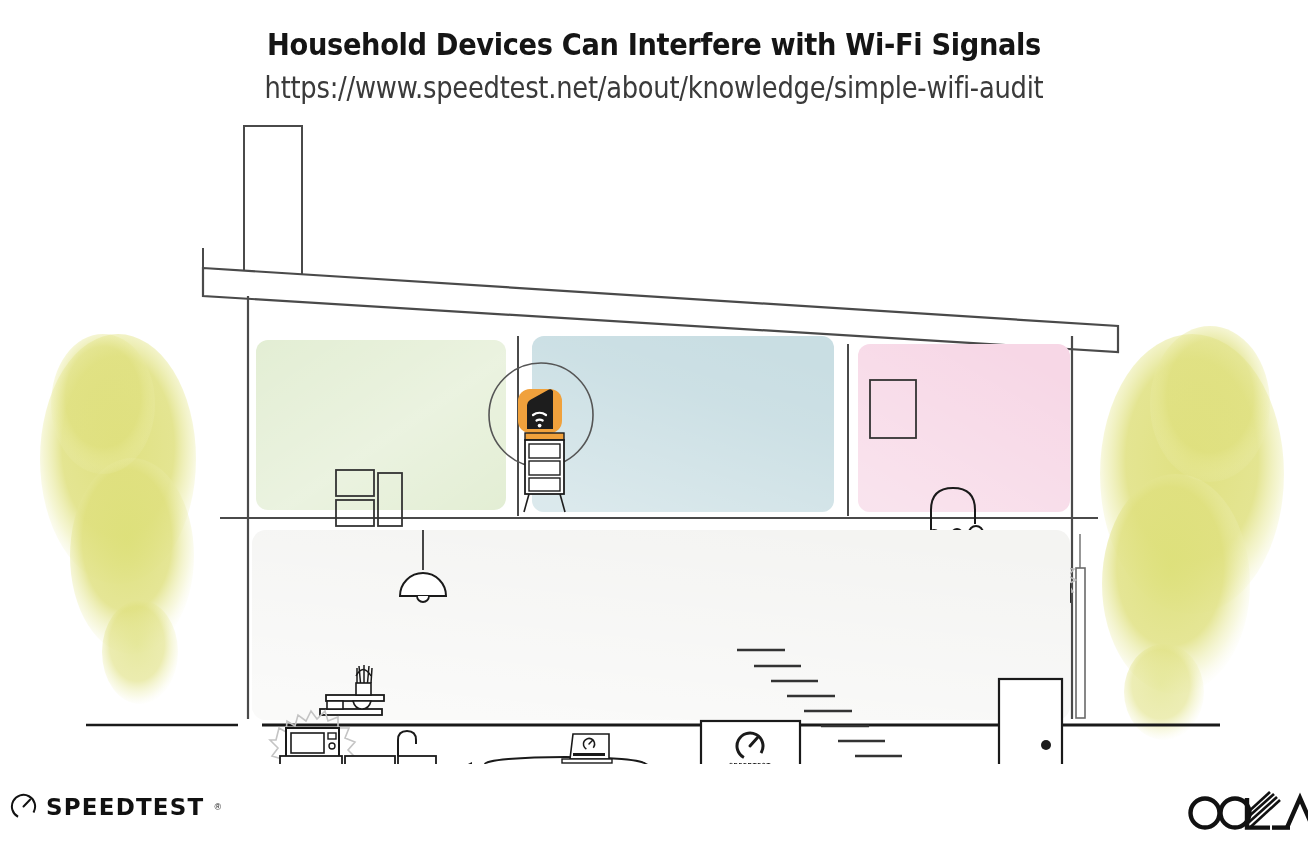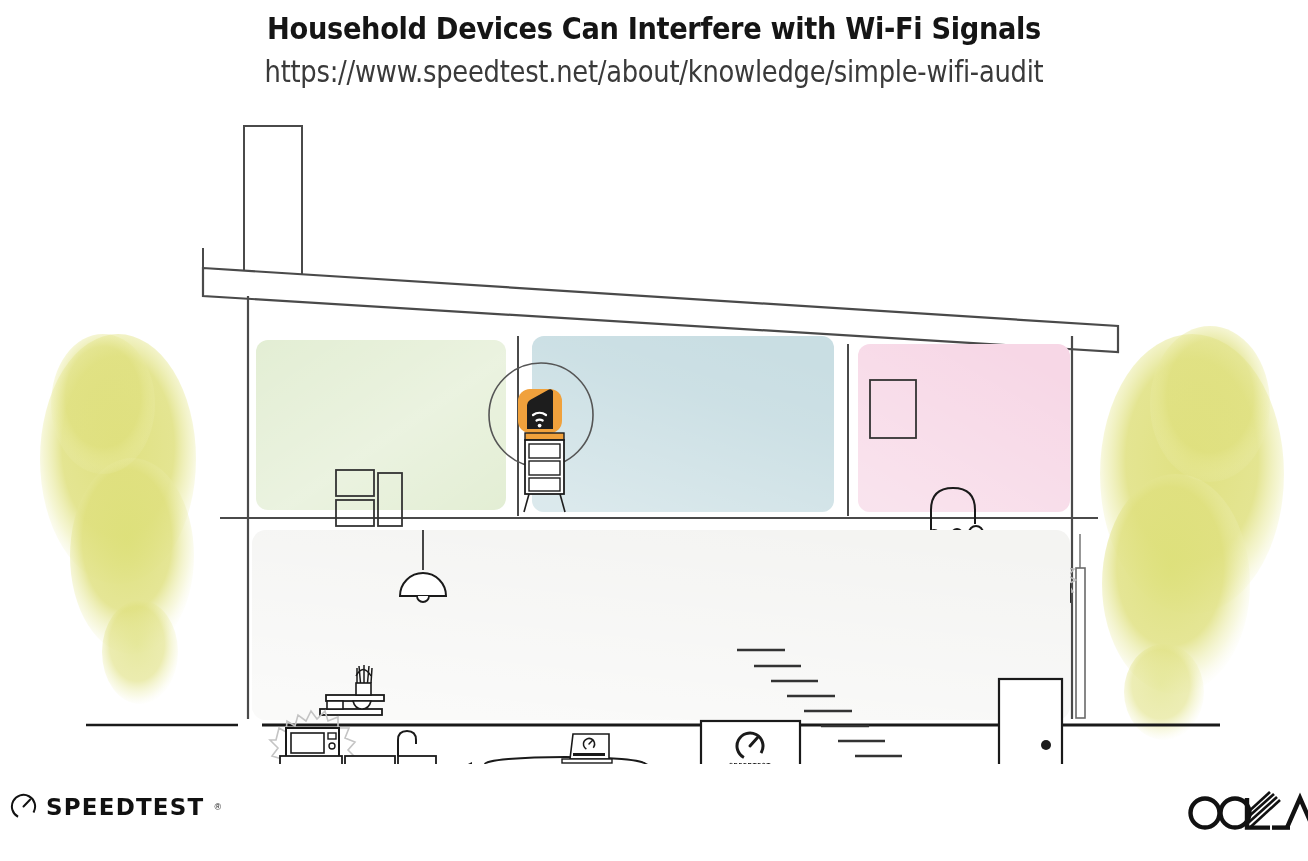--- a/index.html
+++ b/index.html
@@ -6,21 +6,21 @@
   html, body { margin:0; padding:0; }
   body {
     width:1308px; height:861px;
     background:#ffffff;
     font-family:"Liberation Sans", sans-serif;
     overflow:hidden;
     position:relative;
   }
   #page { position:relative; width:1308px; height:861px; }
 
-  .hdr { position:absolute; left:0; top:0; width:1308px; text-align:center; }
+  .hdr { position:absolute; left:0; top:16px; width:1308px; text-align:center; }
   .hdr-title {
     font-family:"DejaVu Sans", sans-serif;
     font-weight:bold;
     font-size:31px;
     letter-spacing:-0.4px;
     color:#151515;
     margin-top:10px;
     transform:scaleX(0.88);
   }
   .hdr-url {

